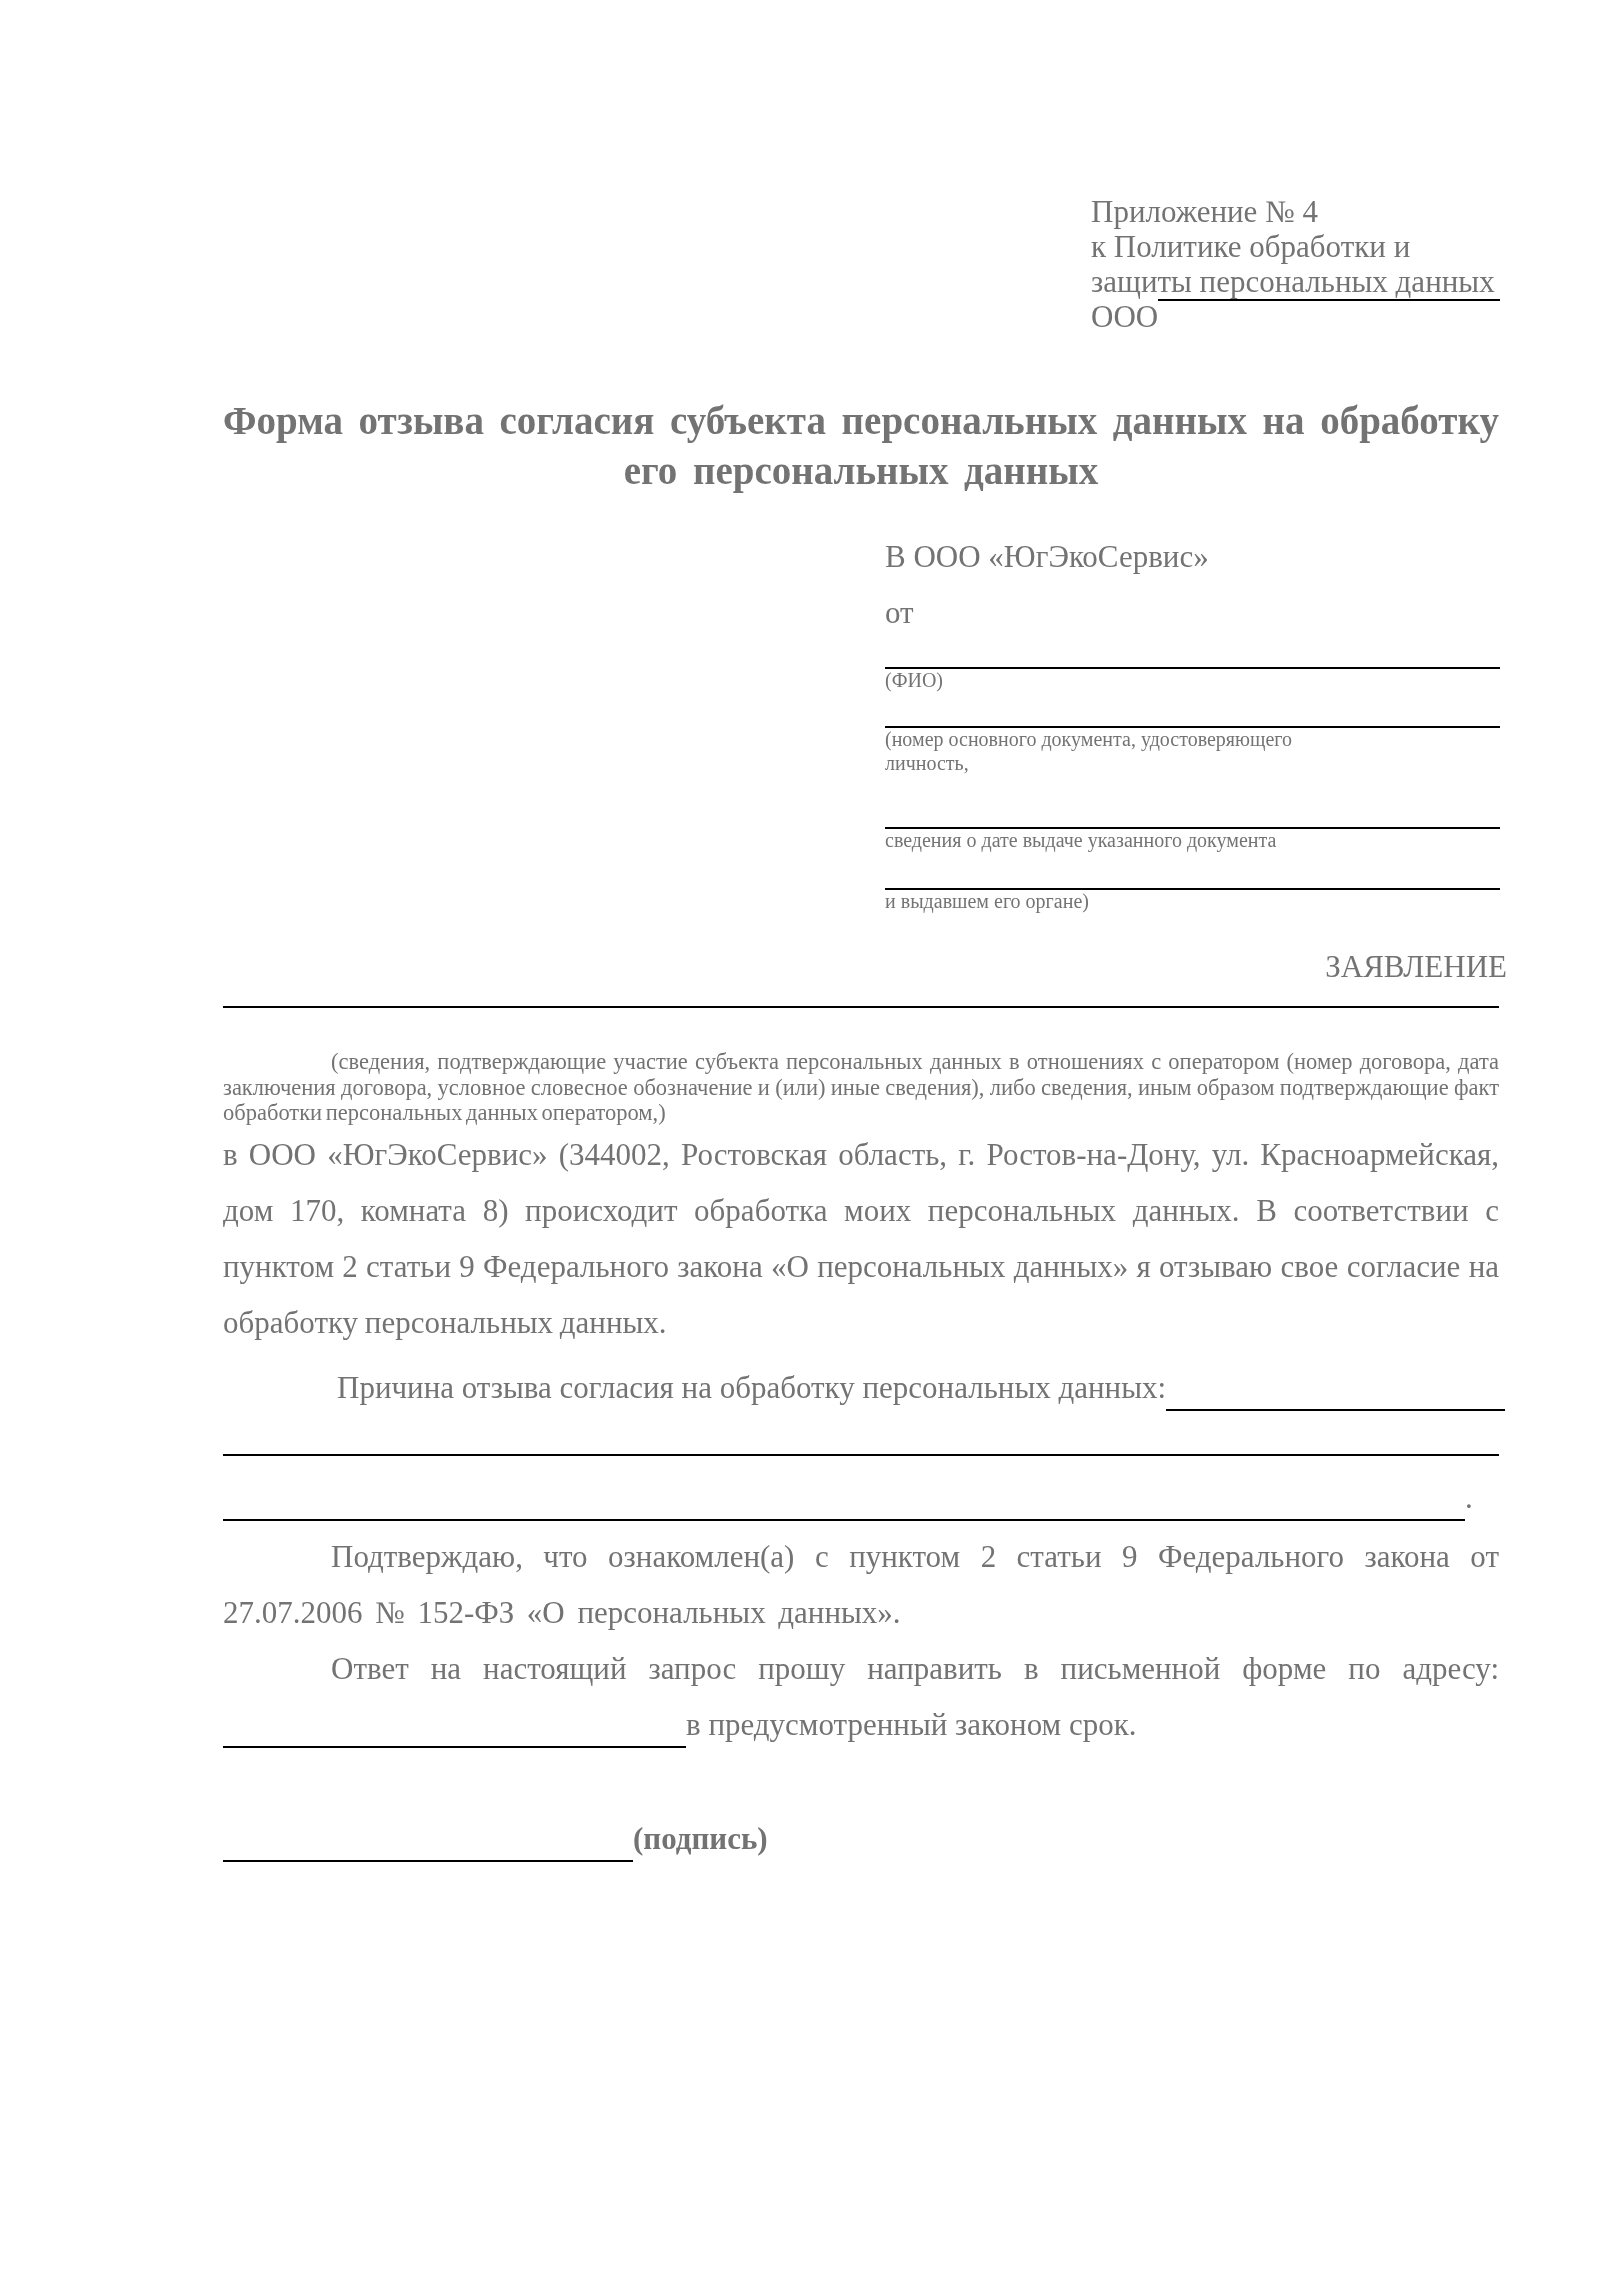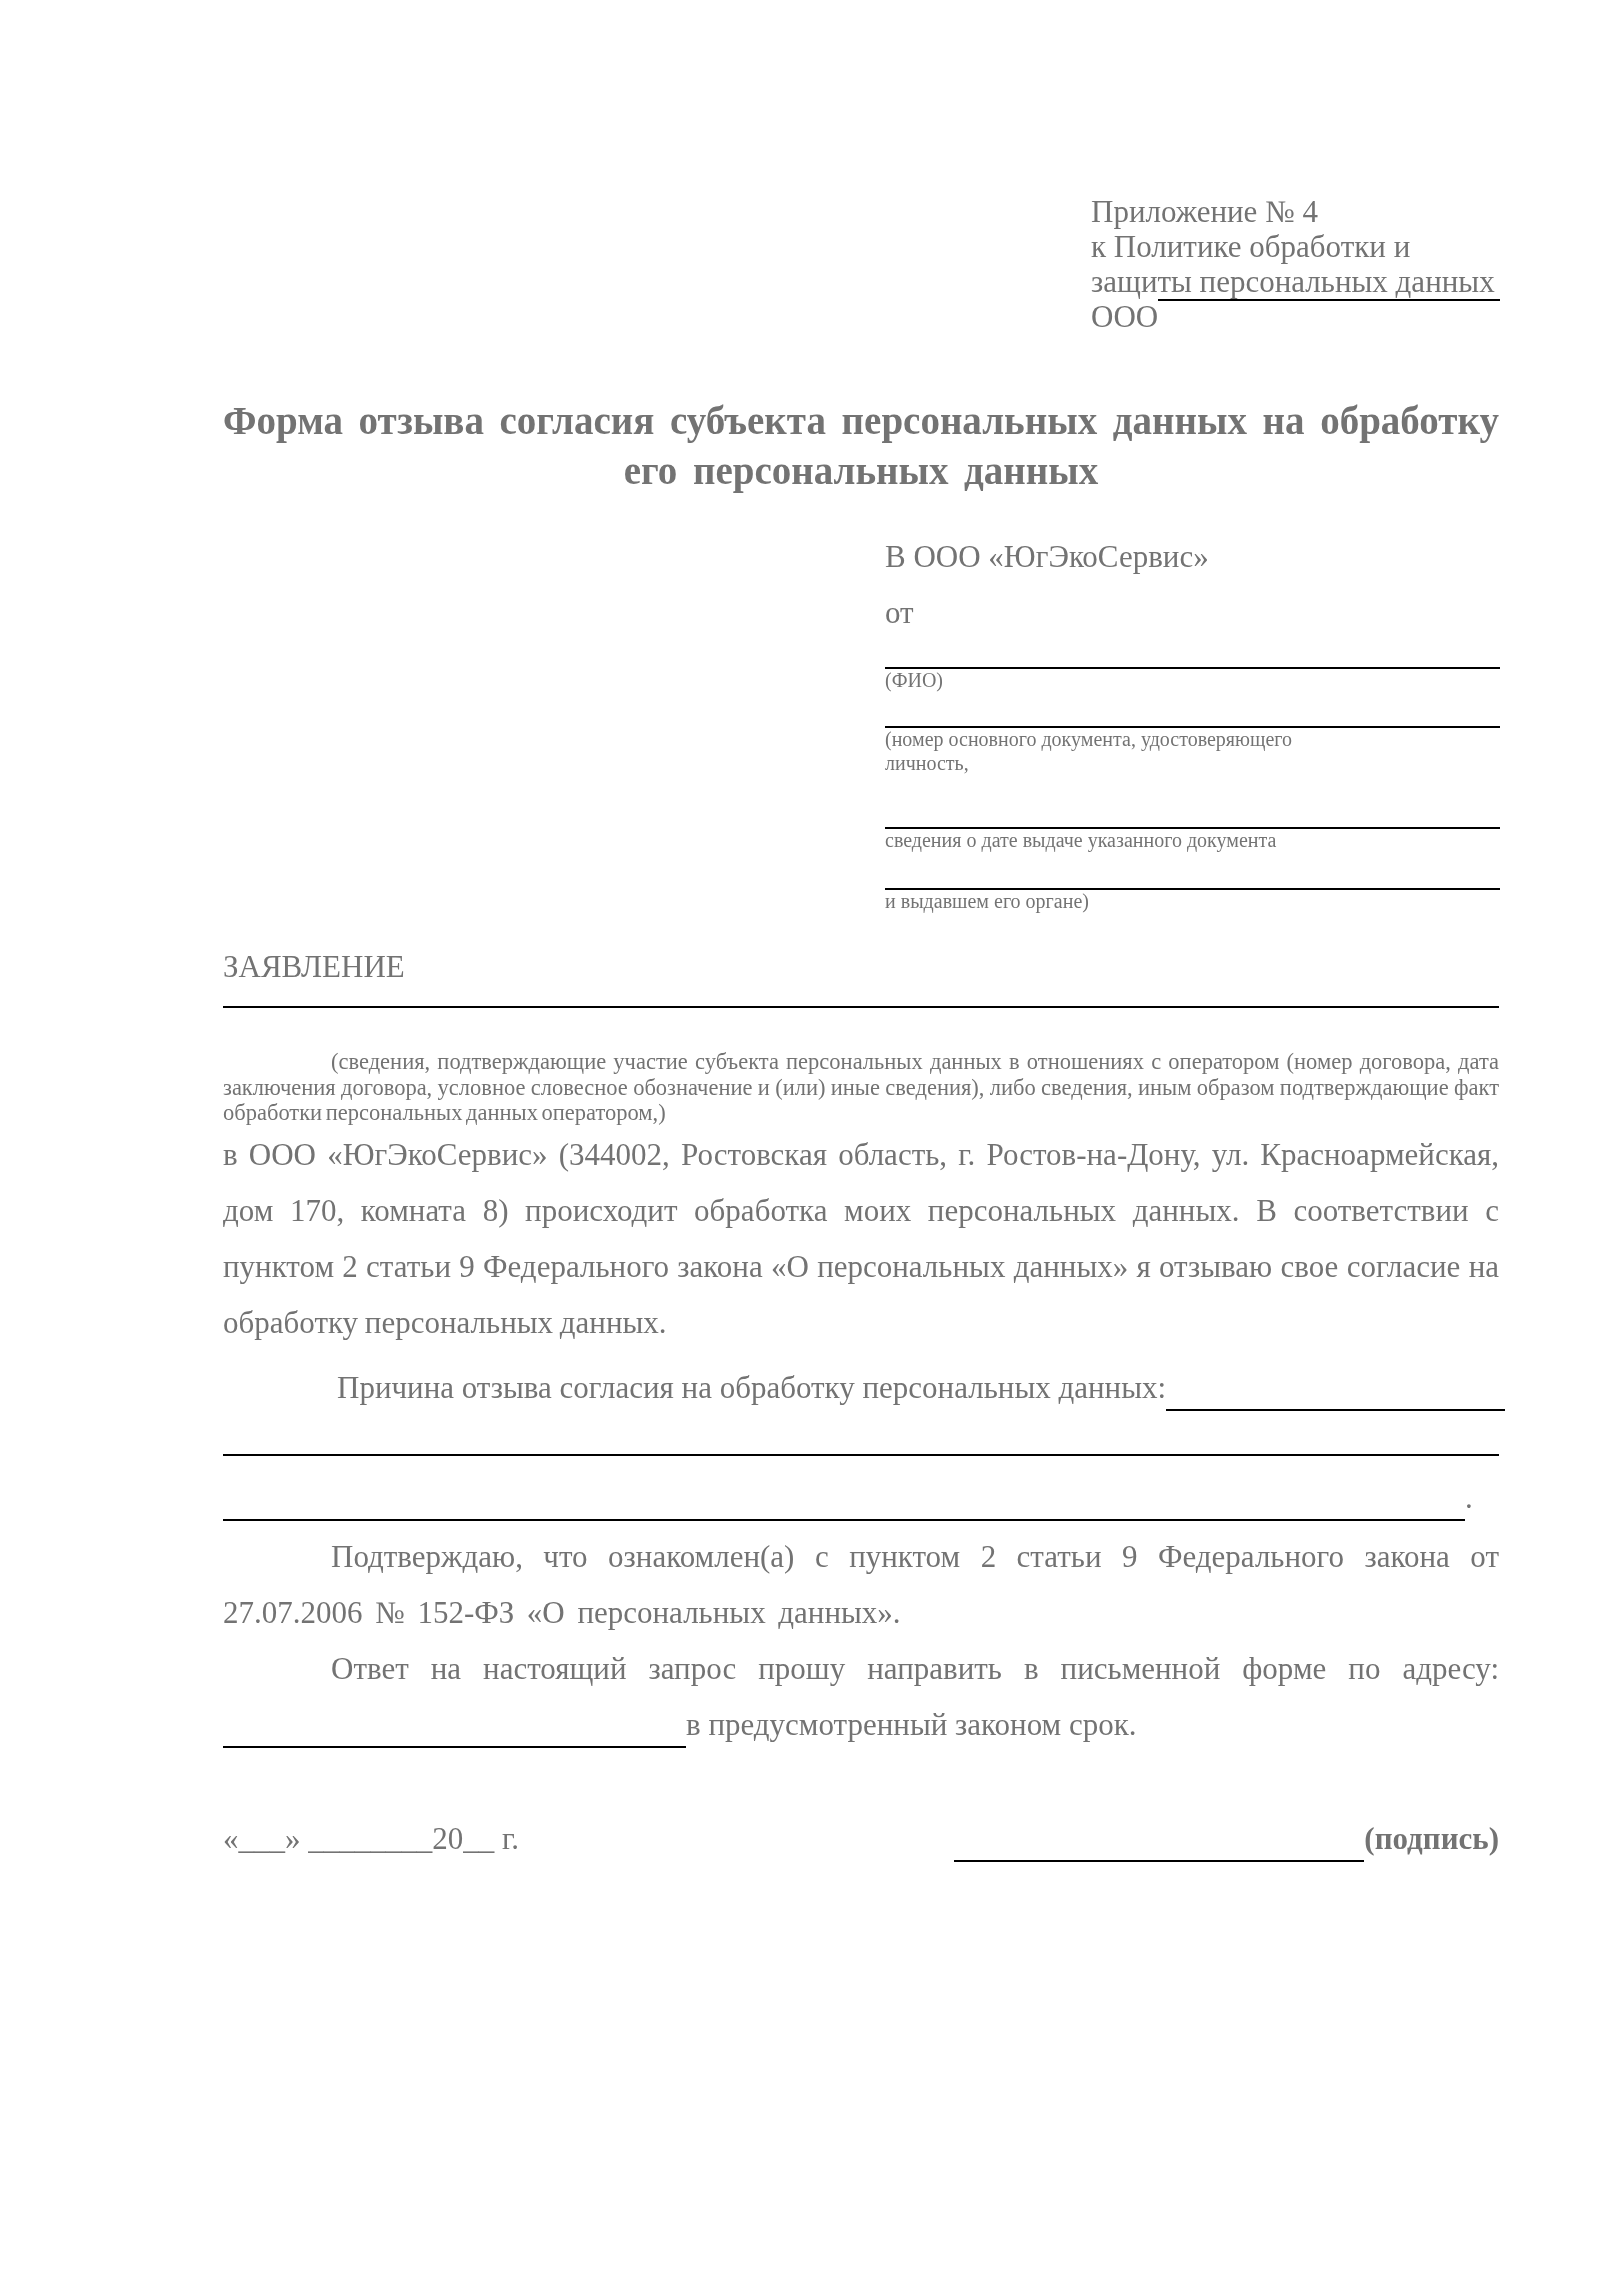--- a/index.html
+++ b/index.html
@@ -35,22 +35,22 @@
   .addr-cap {
     font-size:20px; line-height:23.5px; text-align:left;
     padding-right:127px;
   }
   .gap-a { margin-top:25.5px; }
   .gap-b { margin-top:34px; }
   .gap-c { margin-top:52px; }
   .gap-d { margin-top:35px; }
 
   .statement-heading {
-    left:223px; top:939px; width:1276px;
-    font-size:31px; line-height:56px; text-align:left;
+    left:231px; top:939px; width:1276px;
+    font-size:31px; line-height:56px; text-align:right;
   }
 
   .row { display:flex; align-items:stretch; font-size:31px; line-height:56px; }
   .intro-row  { left:223px; top:1006px; width:1276px; }
   .indent { padding-left:108px; white-space:nowrap; }
 
   .small-note {
     left:223px; top:1049px; width:1276px;
     font-size:22.5px; line-height:25.5px;
     text-align:justify; text-indent:108px; word-spacing:-2px;
@@ -146,21 +146,20 @@
 
   <div class="abs confirm-para">Подтверждаю, что ознакомлен(а) с пунктом 2 статьи 9 Федерального закона от 27.07.2006 № 152-ФЗ «О персональных данных».</div>
 
   <div class="abs response-line1">Ответ на настоящий запрос прошу направить в письменной форме по адресу:</div>
   <div class="abs row response-line2">
     <span class="fill"></span>
     <span>в предусмотренный законом срок.</span>
   </div>
 
   <div class="abs footer-row">
-    <span>«___» ________20__ г.</span>
     <span class="sig-group">
       <span class="fill"></span>
       <span>(подпись)</span>
     </span>
   </div>
 
 </div>
 
 
 </body></html>

